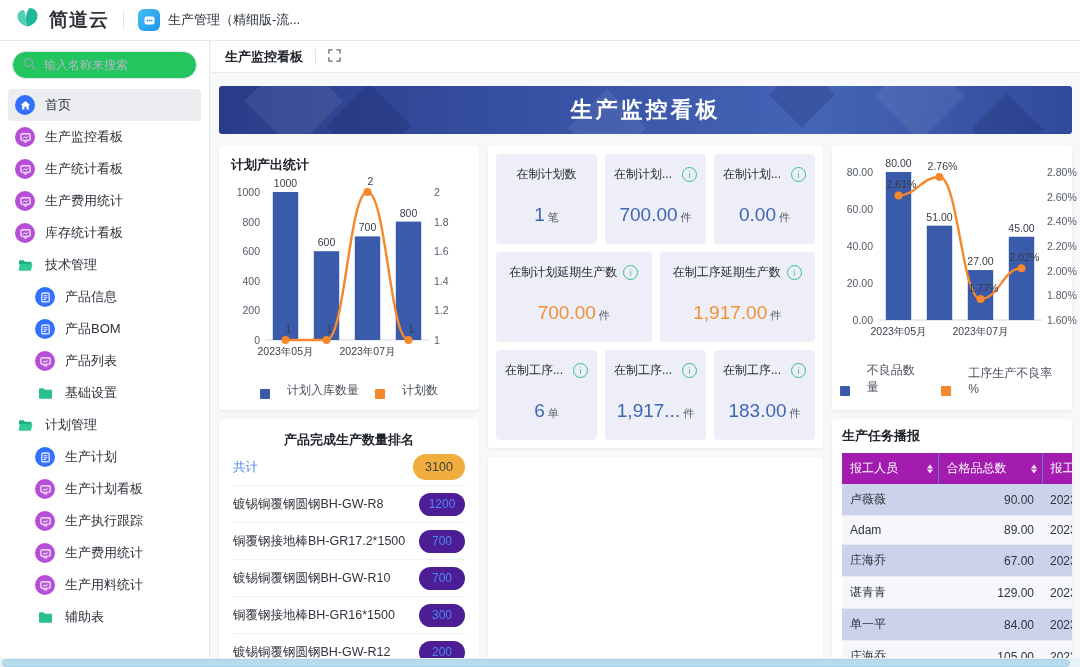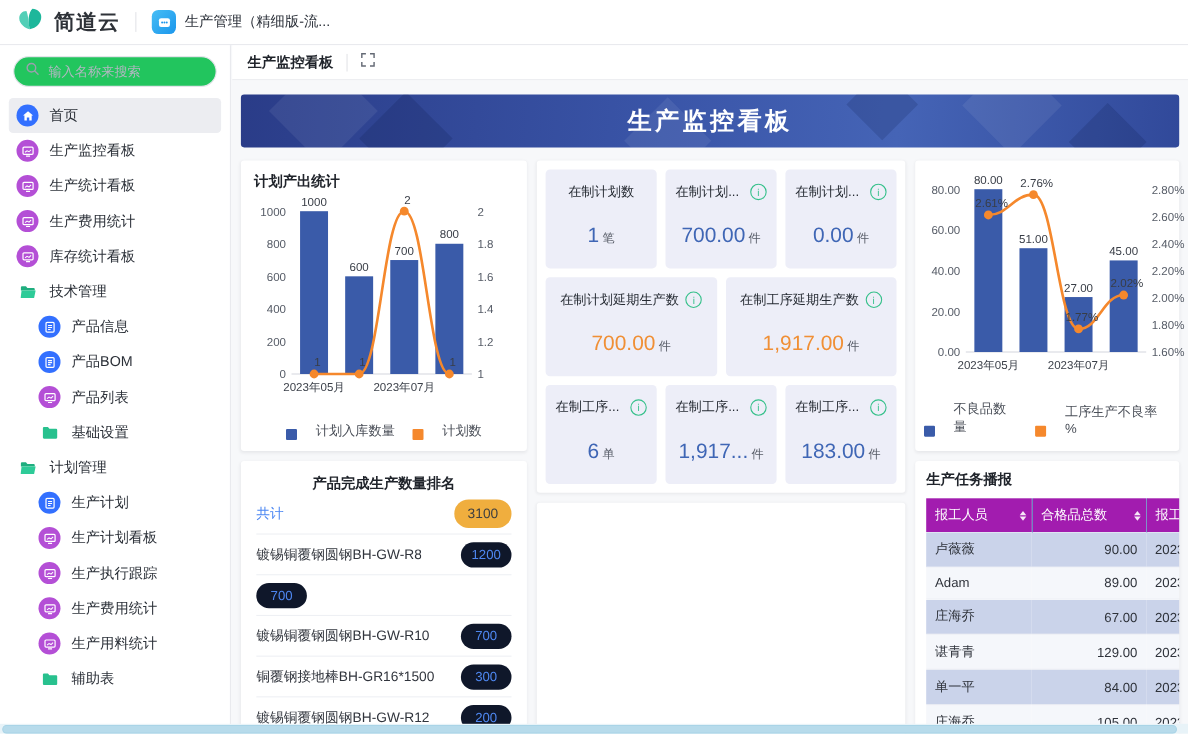--- a/index.html
+++ b/index.html
@@ -75,21 +75,21 @@
   .info-i{width:13px;height:13px;border:1px solid #35c08a;color:#35c08a;border-radius:50%;font-size:9px;
           display:flex;align-items:center;justify-content:center;flex:none;font-style:normal}
   .empty-card{flex:1;min-height:0}
   
   .rank-card{flex:1;min-height:0;overflow:hidden;padding:8px 14px 0;box-sizing:border-box}
   .rank-title{text-align:center;font-weight:bold;font-size:13px;color:#20242b;margin:4px 0 0}
   .rank-row{display:flex;align-items:center;justify-content:space-between;height:36px;
             border-bottom:1px solid #eef0f4;font-size:12.5px;color:#30343c;gap:8px}
   .rank-row .name{white-space:nowrap;overflow:hidden;text-overflow:ellipsis}
   .rank-row.total .name{color:#4a86f2}
-  .pill{min-width:46px;height:23px;border-radius:12px;background:#0f172a;color:#4e87f0;display:flex;
+  .pill{min-width:46px;height:23px;border-radius:12px;background:#4c1d95;color:#4e87f0;display:flex;
         align-items:center;justify-content:center;font-size:12px;flex:none;padding:0 6px;box-sizing:border-box}
   .pill.gold{background:#f0ae3e;color:#404040;min-width:52px;height:26px;border-radius:13px;font-size:12.5px}
   
   .task-card{flex:1;min-height:0;overflow:hidden;padding:8px 0 0 10px;box-sizing:border-box}
   .task-title{font-size:13px;font-weight:bold;color:#20242b;margin:0 0 8px 0}
   table{border-collapse:collapse;table-layout:fixed;width:282px;font-size:12px}
   th{background:#a21caf;color:#fff;font-weight:normal;padding:7px 16px 7px 8px;text-align:left;
      border-right:1px solid #6077ba;position:relative;white-space:nowrap}
   td{padding:7px 8px;color:#2f333b;border-bottom:1px solid #e8ebf3;white-space:nowrap;overflow:hidden}
   td.num{text-align:right}
@@ -384,20 +384,21 @@
           <div id="rankList">
               <div class="rank-row total">
                 <span class="name">共计</span>
                 <span class="pill gold">3100</span>
               </div>
               <div class="rank-row">
                 <span class="name">镀锡铜覆钢圆钢BH-GW-R8</span>
                 <span class="pill">1200</span>
               </div>
               <div class="rank-row">
+                <span class="name">铜覆钢接地棒BH-GR17.2*1500</span>
                 <span class="pill">700</span>
               </div>
               <div class="rank-row">
                 <span class="name">镀锡铜覆钢圆钢BH-GW-R10</span>
                 <span class="pill">700</span>
               </div>
               <div class="rank-row">
                 <span class="name">铜覆钢接地棒BH-GR16*1500</span>
                 <span class="pill">300</span>
               </div>

